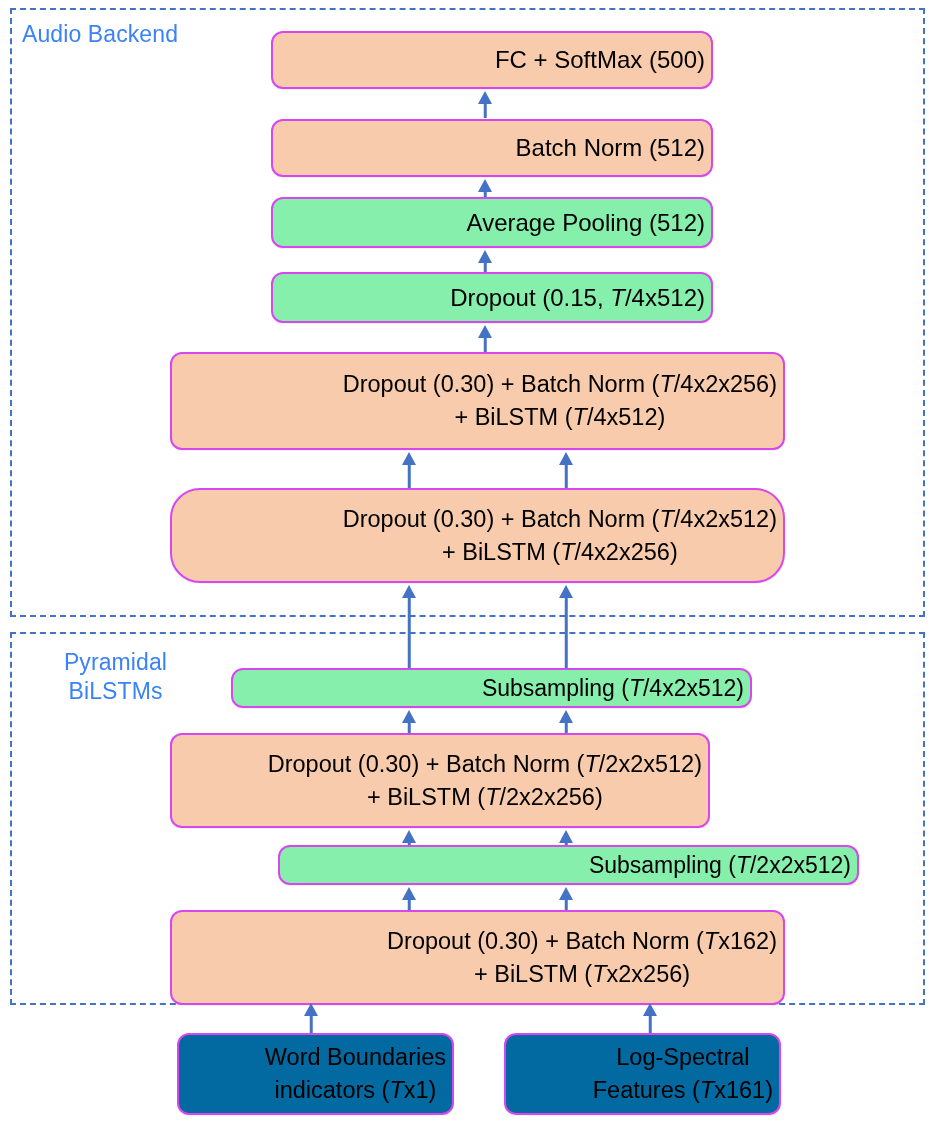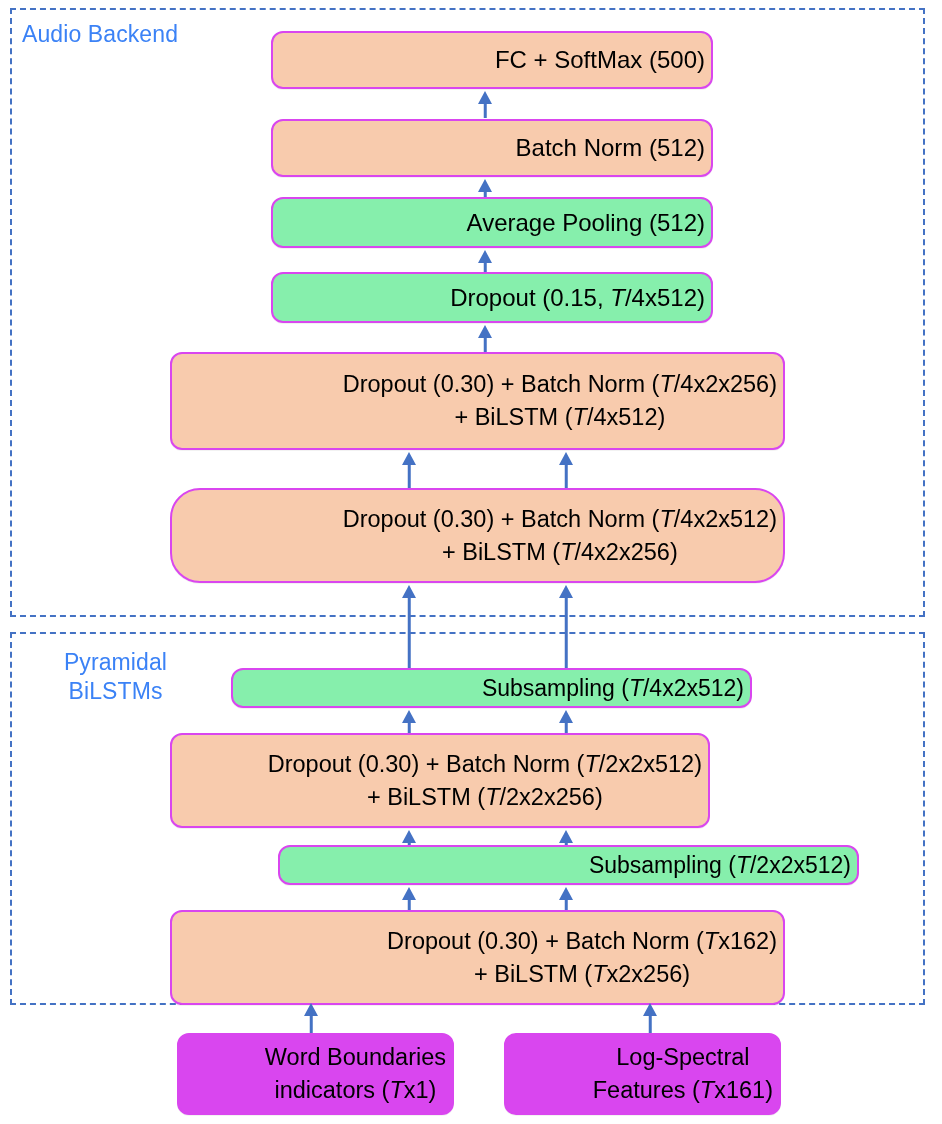--- a/index.html
+++ b/index.html
@@ -42,21 +42,21 @@
     line-height:30px;
     color:#000;
     padding:16px 6px;
     box-shadow:0 1px 0 rgba(0,0,0,.05);
   }
   .node .txt{display:block;white-space:pre-line;}
   .node.two-line{font-size:23.5px;line-height:33px;}
   .node.small{font-size:23px;line-height:30px;}
   .fill-orange{background:#F8CBAD;}
   .fill-green {background:#86efac;}
-  .fill-blue  {background:#d946ef;}
+  .fill-blue  {background:#0369a1;}
 
   i.var{font-style:italic;}
 
   
   .arrow{position:absolute;}
   .arrow .shaft{
     position:absolute;left:50%;transform:translateX(-50%);
     width:2.5px;background:#4472C4;bottom:0;
   }
   .arrow .head{

